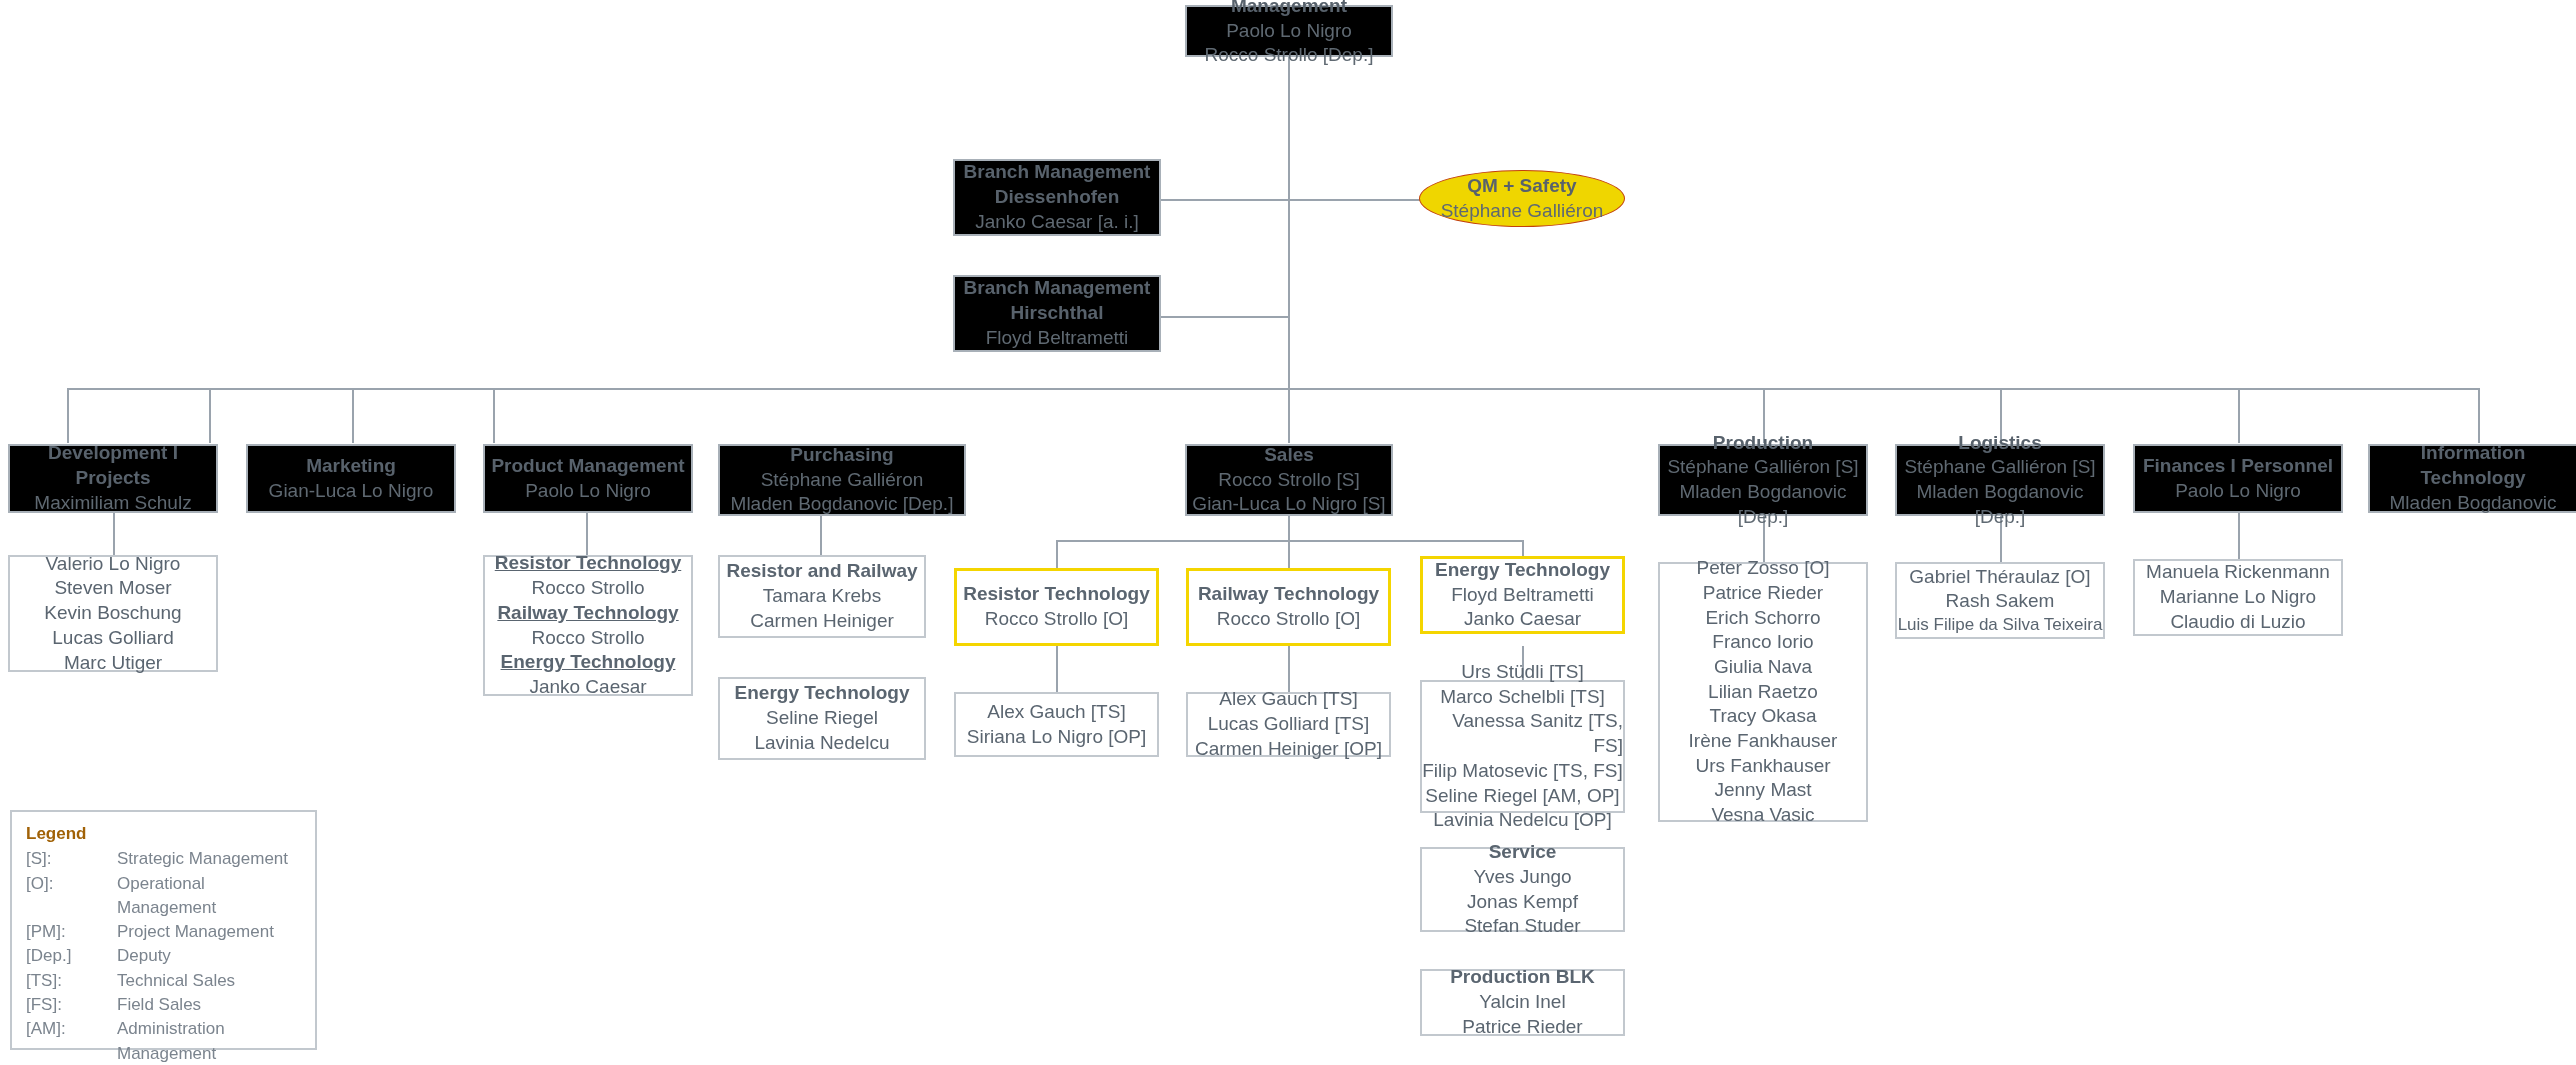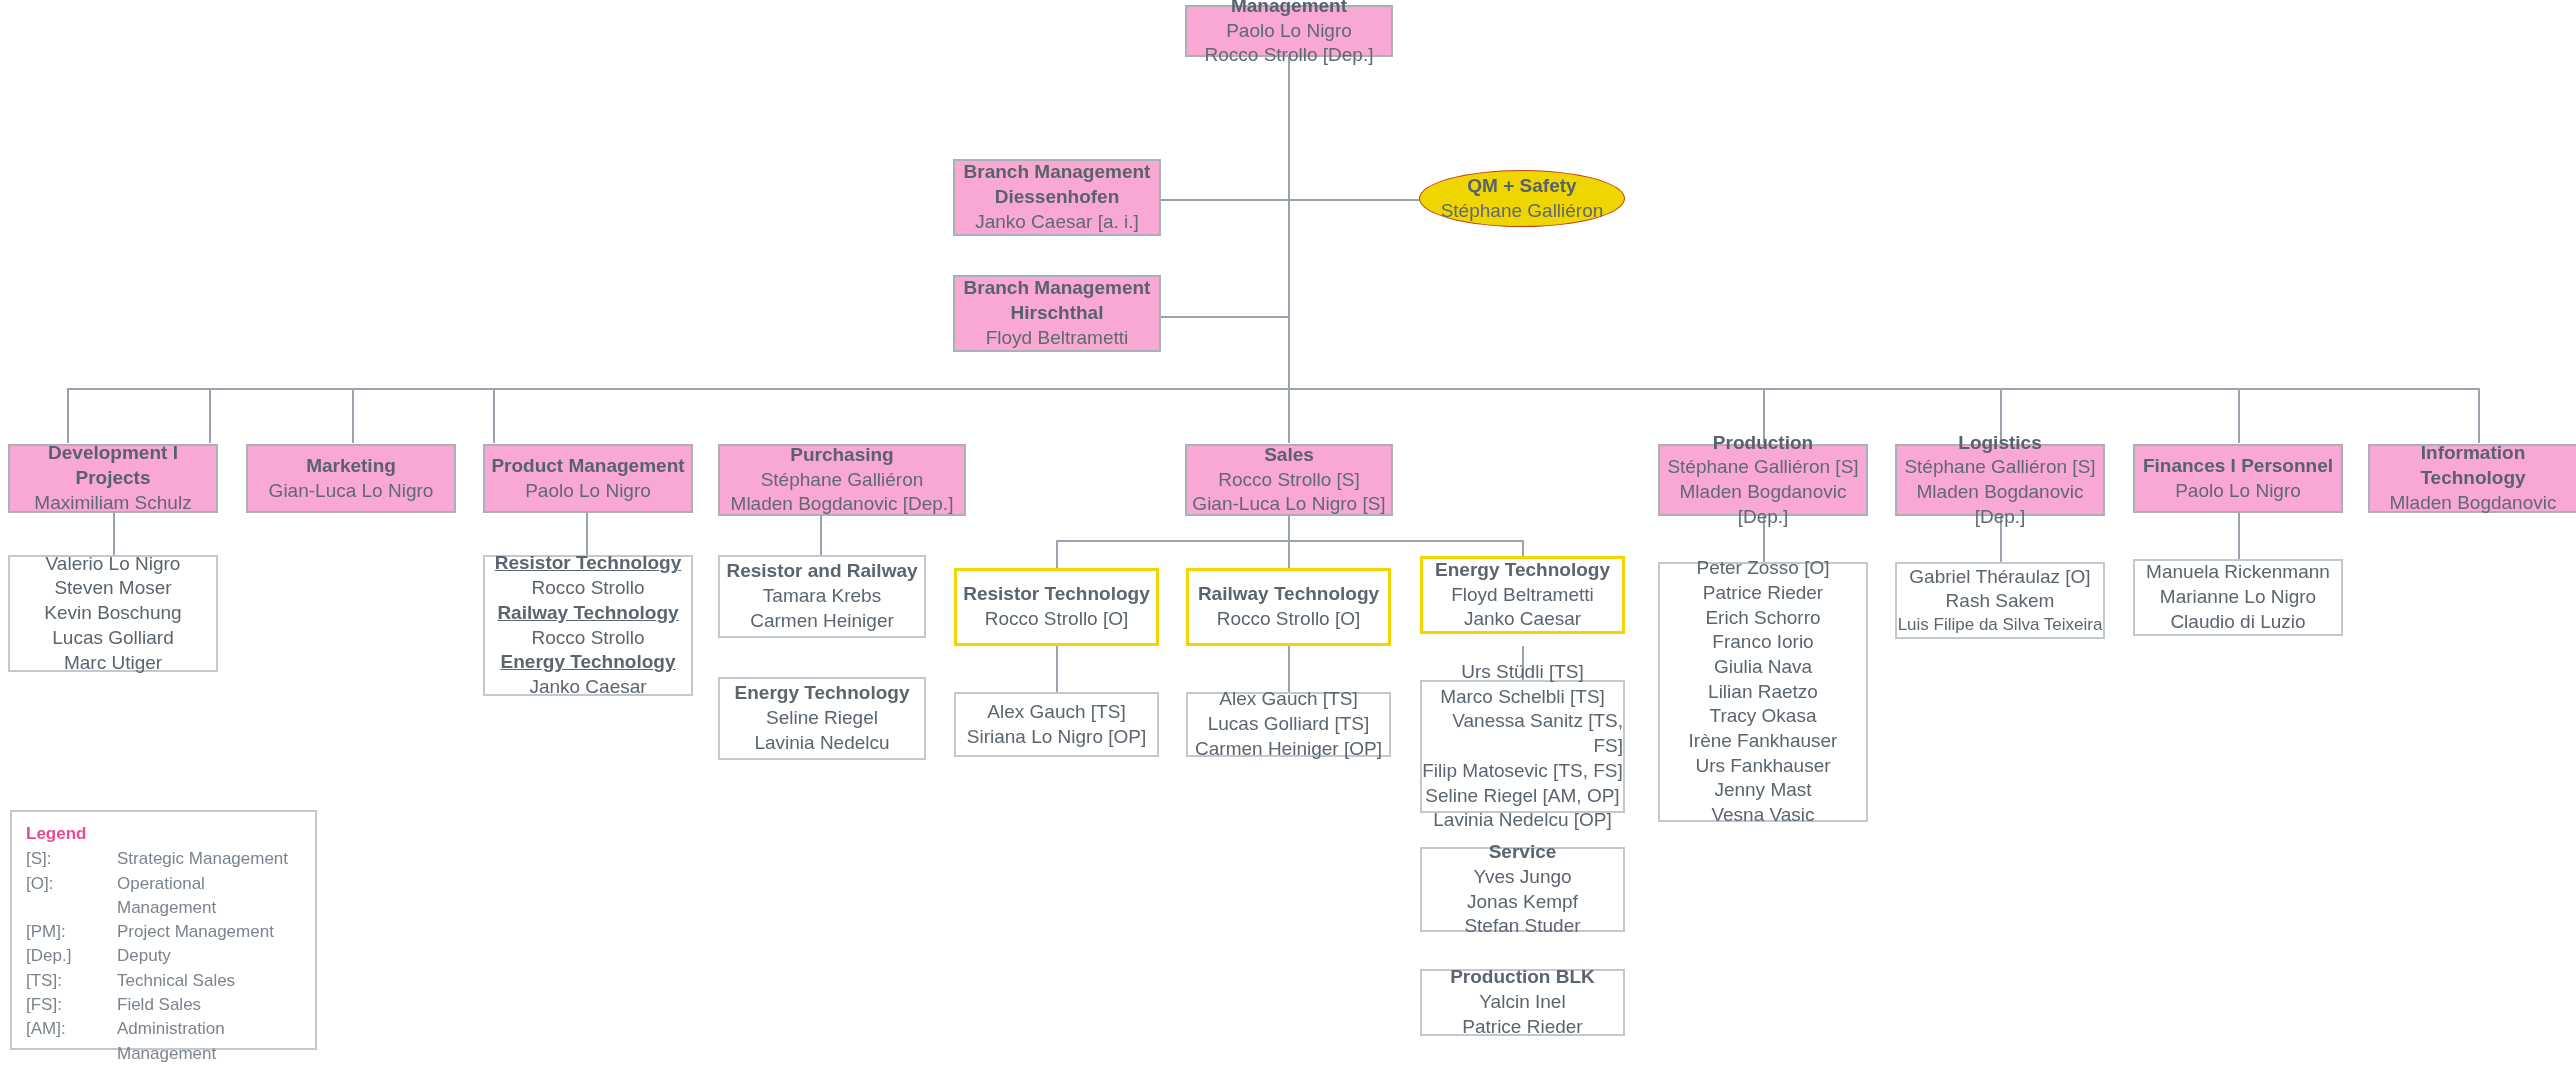--- a/index.html
+++ b/index.html
@@ -30,21 +30,21 @@
     align-items:center;
     justify-content:center;
     text-align:center;
     line-height:1.30;
   }
   .node .ttl{font-weight:bold;color:#5a6570;}
   .node .ln1,.node .ln2,.node .ln3{color:#7b848e;font-weight:normal;}
 
   
   .box-yellow{
-    background:#f9a8d4;
+    background:#000000;
     border:2px solid #a8b0b8;
     font-size:19px;
   }
   .box-yellow .ttl{color:#58626c;}
   .box-yellow .ln1,.box-yellow .ln2,.box-yellow .ln3{color:#5f6972;}
 
   
   .box-white{
     background:#ffffff;
     border:2px solid #c2c8ce;
@@ -80,21 +80,21 @@
   
   #legend{
     position:absolute;
     box-sizing:border-box;
     border:2px solid #c2c8ce;
     background:#ffffff;
     padding:10px 14px 12px 14px;
     font-size:17px;
     line-height:1.43;
   }
-  #legend .lg-title{font-weight:bold;color:#ec4899;margin-bottom:1px;}
+  #legend .lg-title{font-weight:bold;color:#a16207;margin-bottom:1px;}
   #legend .row{display:flex;}
   #legend .k{width:91px;flex:0 0 91px;color:#7b848e;}
   #legend .v{color:#7b848e;}
 </style>
 </head>
 <body>
 
 <div id="chart">
 
   <div class="ln v" style="left:1288px;top:56px;height:332px;"></div>

